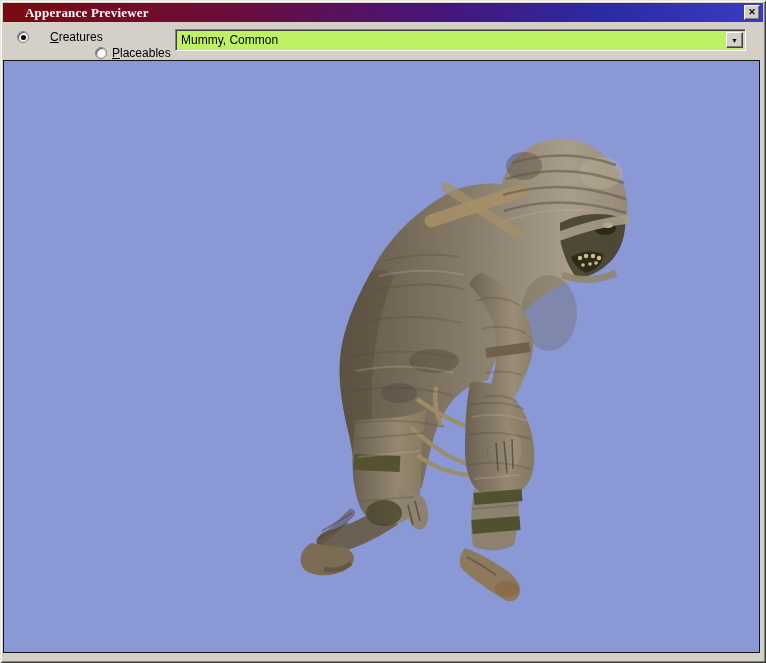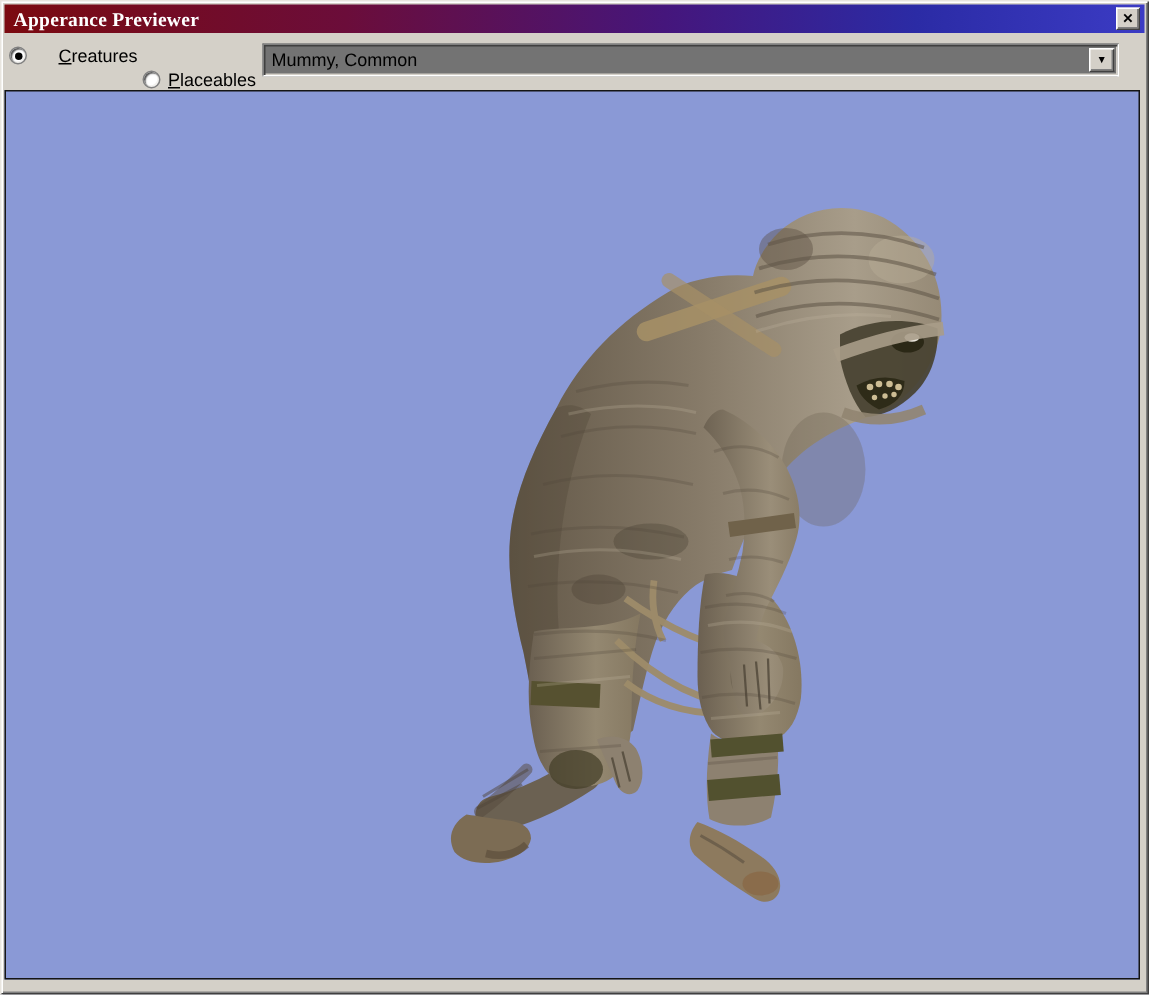--- a/index.html
+++ b/index.html
@@ -11,21 +11,21 @@
     font-family:"Liberation Sans", sans-serif;
     overflow:hidden;
   }
   .titlebar {
     position:absolute; left:3px; top:3px; right:3px; height:19px;
     background:linear-gradient(90deg,#7b0a10 0%,#6b0d3a 30%,#45167c 58%,#2b2ba5 80%,#3b3bc4 100%);
     display:flex; align-items:center;
   }
   .title-text {
     font-family:"Liberation Serif", serif; font-weight:bold; font-size:13px;
-    color:#ffffff; padding-left:6px; letter-spacing:.2px; white-space:nowrap;
+    color:#ffffff; padding-left:22px; letter-spacing:.2px; white-space:nowrap;
   }
   .close-btn {
     position:absolute; right:3px; top:2px; width:16px; height:15px;
     background:#d4d0c8; border:1px solid; border-color:#ffffff #404040 #404040 #ffffff;
     box-shadow: inset -1px -1px 0 #808080;
     font-weight:bold; font-size:9px; line-height:13px; text-align:center; color:#000;
     cursor:default; padding:0;
   }
   .toolbar { position:absolute; left:3px; top:22px; right:3px; height:37px; }
   .radio {
@@ -36,21 +36,21 @@
     width:12px; height:12px; border-radius:50%; background:#ffffff;
     border:1px solid #808080;
     box-shadow: inset 1px 1px 1px rgba(64,64,64,.9), inset -1px -1px 0 #f2f1ee;
     display:flex; align-items:center; justify-content:center;
   }
   .radio .dot { width:5px; height:5px; border-radius:50%; background:#000; display:none; }
   .radio.selected .dot { display:block; }
   .radio-label u { text-decoration:underline; }
   .combo {
     position:absolute; left:172px; top:7px; width:571px; height:22px;
-    background:#737373;
+    background:#bef264;
     border:1px solid; border-color:#808080 #ffffff #ffffff #808080;
     box-shadow: inset 1px 1px 0 #404040, inset -1px -1px 0 #d4d0c8;
   }
   .combo-text {
     position:absolute; left:5px; top:3px; right:24px;
     font-size:12px; color:#000; white-space:nowrap; overflow:hidden;
   }
   .combo-btn {
     position:absolute; right:2px; top:2px; width:17px; height:16px;
     background:#d4d0c8; border:1px solid; border-color:#ffffff #404040 #404040 #ffffff;
@@ -69,21 +69,21 @@
 
 <div class="window">
 
   <div class="titlebar">
     <span class="title-text">Apperance Previewer</span>
     <button class="close-btn">✕</button>
   </div>
 
   <div class="toolbar">
 
-    <div class="radio selected" style="left:3px; top:8px;gap:21px;">
+    <div class="radio selected" style="left:14px; top:8px;gap:21px;">
       <span class="radio-circle">
           <span class="dot"></span>
         </span>
       <span class="radio-label"><u>C</u><span>reatures</span></span>
     </div>
 
     <div class="radio" style="left:92px; top:24px;">
       <span class="radio-circle"></span>
       <span class="radio-label"><u>P</u><span>laceables</span></span>
     </div>

